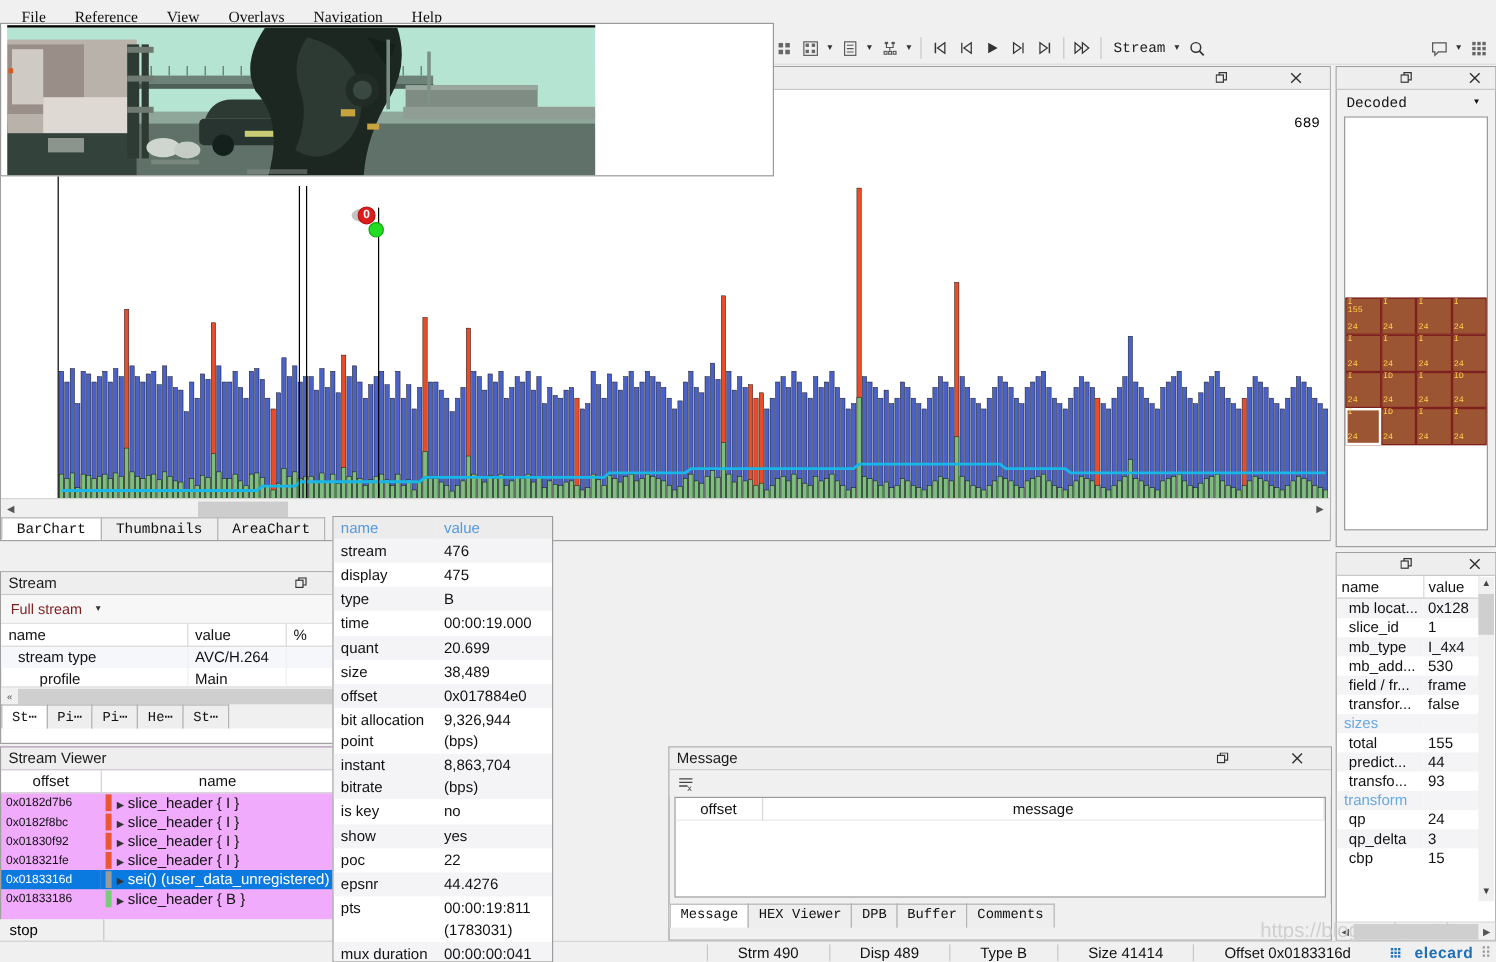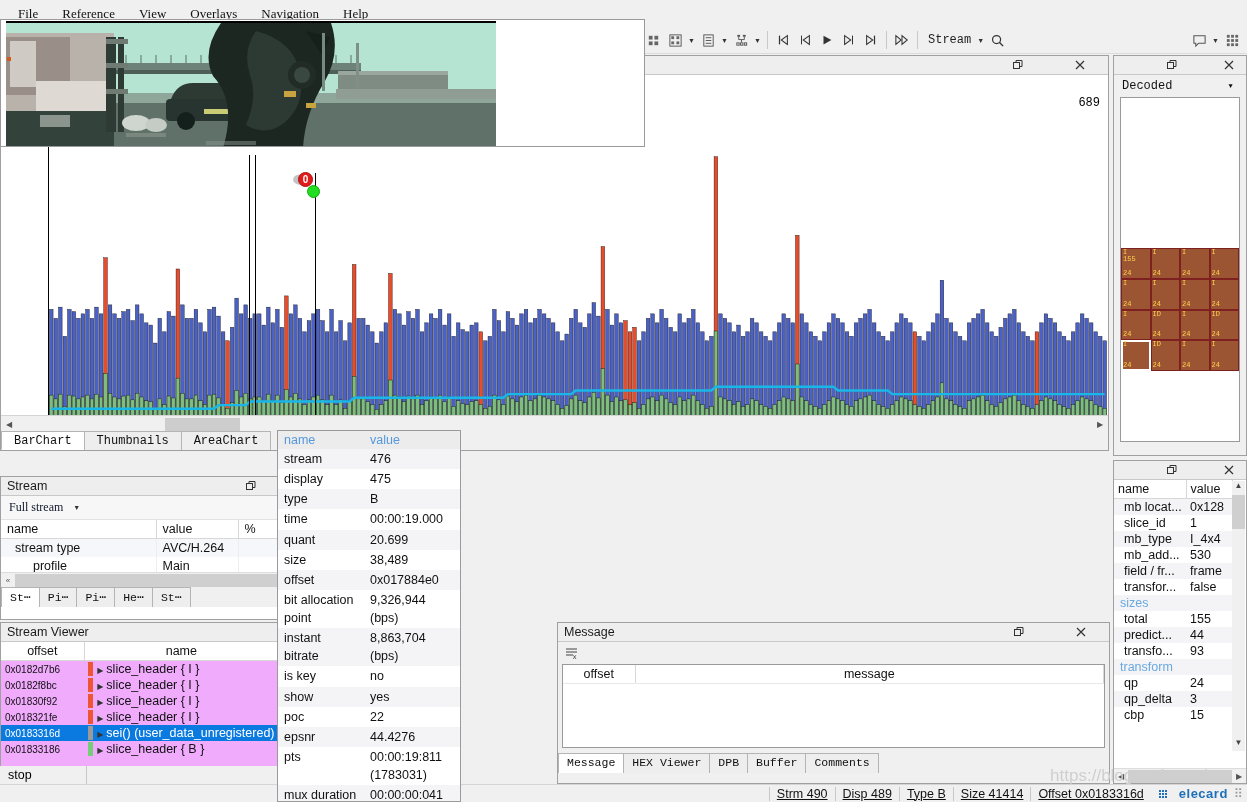--- a/index.html
+++ b/index.html
@@ -125,21 +125,21 @@
   .ctab.active { background: #fff; border-bottom: 1px solid #fff; }
 
   
   #stream-panel { left: 0; top: 476px; width: 280px; height: 144px;
     border: 1px solid #a0a0a0; background: #fff; }
   .filterbar {
     height: 24px; background: #f7f7f7; display: flex; align-items: center; padding-left: 8px;
     border-bottom: 1px solid #e2e2e2;
   }
   .filterbar .fl {
-    font-family: Liberation Serif, serif; font-size: 12px; color: #0f172a;
+    font-family: Liberation Sans, sans-serif; font-size: 12px; color: #7f1d1d;
   }
   .filterbar .fa { font-size: 7px; color: #333; margin-left: 10px; }
 
   table.grid { border-collapse: collapse; width: 100%; font-size: 12.5px; }
   table.grid th {
     font-weight: normal; text-align: left; background: #fff;
     border-right: 1px solid #d7d7d7; border-bottom: 1px solid #d7d7d7;
     padding: 2px 6px; color: #111;
   }
   table.grid td {
@@ -263,21 +263,21 @@
   #bi-scroll .th { position: absolute; left: 0; top: 14px; width: 13px; height: 34px; background: #cfcfcf; }
 
   
   #statusbar {
     position: absolute; left: 0; bottom: 0; width: 1247px; height: 18px;
     background: #f0f0f0; border-top: 1px solid #d5d5d5; display: flex; align-items: center;
     font-size: 12.5px; color: #111;
   }
   #statusbar .sl { padding: 0 8px; }
   #statusbar .sr { margin-left: auto; display: flex; align-items: center; }
-  #statusbar .sr .cell { padding: 0 7px; border-left: 1px solid #c8c8c8; white-space: nowrap; text-decoration: underline; }
+  #statusbar .sr .cell { padding: 0 25px; border-left: 1px solid #c8c8c8; white-space: nowrap; }
   .elecard {
     display: flex; align-items: center; gap: 12px; margin-left: 8px; margin-right: 6px;
     color: #1d6fb8; font-weight: bold; font-size: 13px; letter-spacing: .5px;
     font-family: "Liberation Sans", sans-serif;
   }
   .elecard .dots { display: grid; grid-template-columns: repeat(3,2px); gap: 1px; }
   .elecard .dots i { width: 2px; height: 2px; background: #1d6fb8; display: block; }
   .wm {
     position: absolute; right: 40px; bottom: 16px; font-size: 17px; color: #cfcfcf;
     font-family: "Liberation Sans", sans-serif; pointer-events: none; white-space: nowrap;

